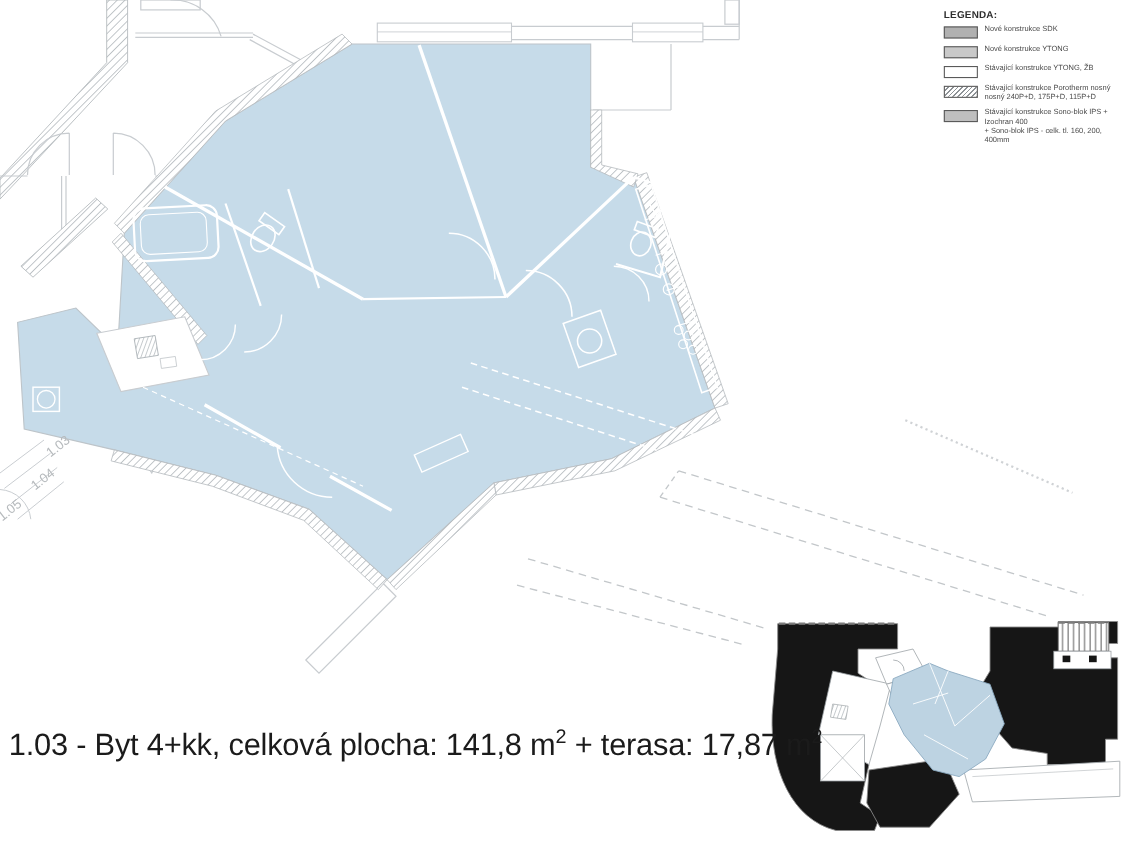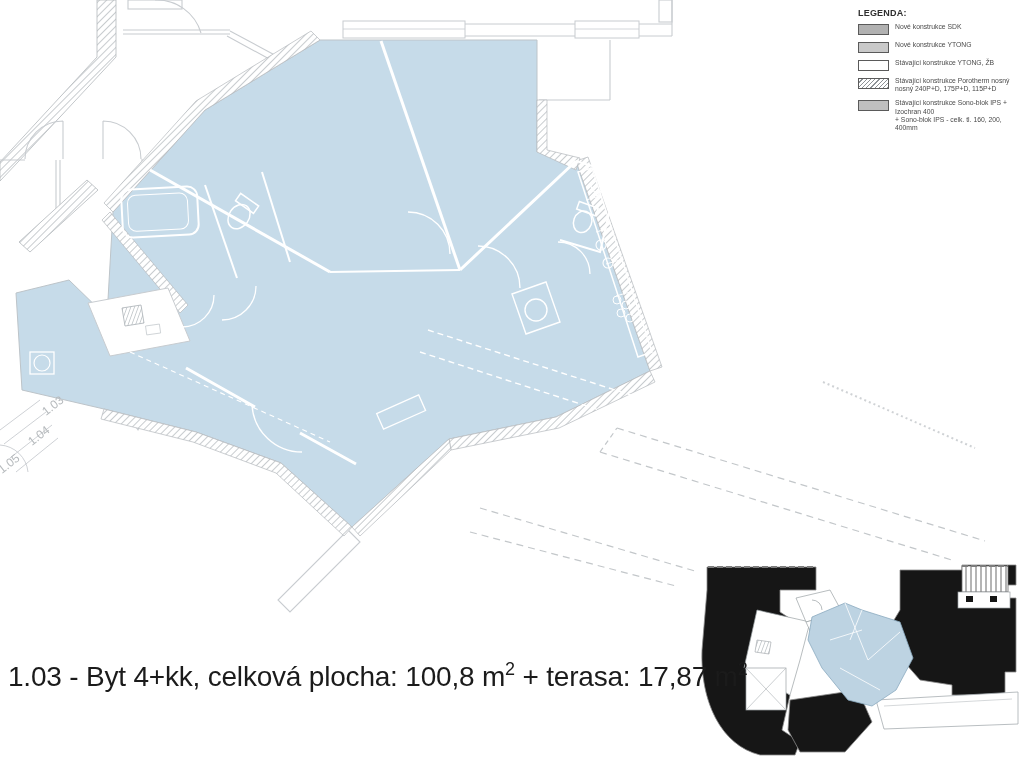--- a/index.html
+++ b/index.html
@@ -239,16 +239,16 @@
   <div class="lg-row">
     <span class="lg-sw sw-sono"></span>
     <span class="lg-txt">
       <span>Stávající konstrukce Sono-blok IPS + Izochran 400</span><br>
       <span>+ Sono-blok IPS - celk. tl. 160, 200, 400mm</span>
     </span>
   </div>
 </div>
 
 <div id="caption">
-  <span>1.03 - Byt 4+kk, celková plocha: 100,8 m</span><sup>2</sup><span> + terasa: 17,87 m</span><sup>2</sup>
+  <span>1.03 - Byt 4+kk, celková plocha: 141,8 m</span><sup>2</sup><span> + terasa: 17,87 m</span><sup>2</sup>
 </div>
 
 </div>
 
 </body></html>

